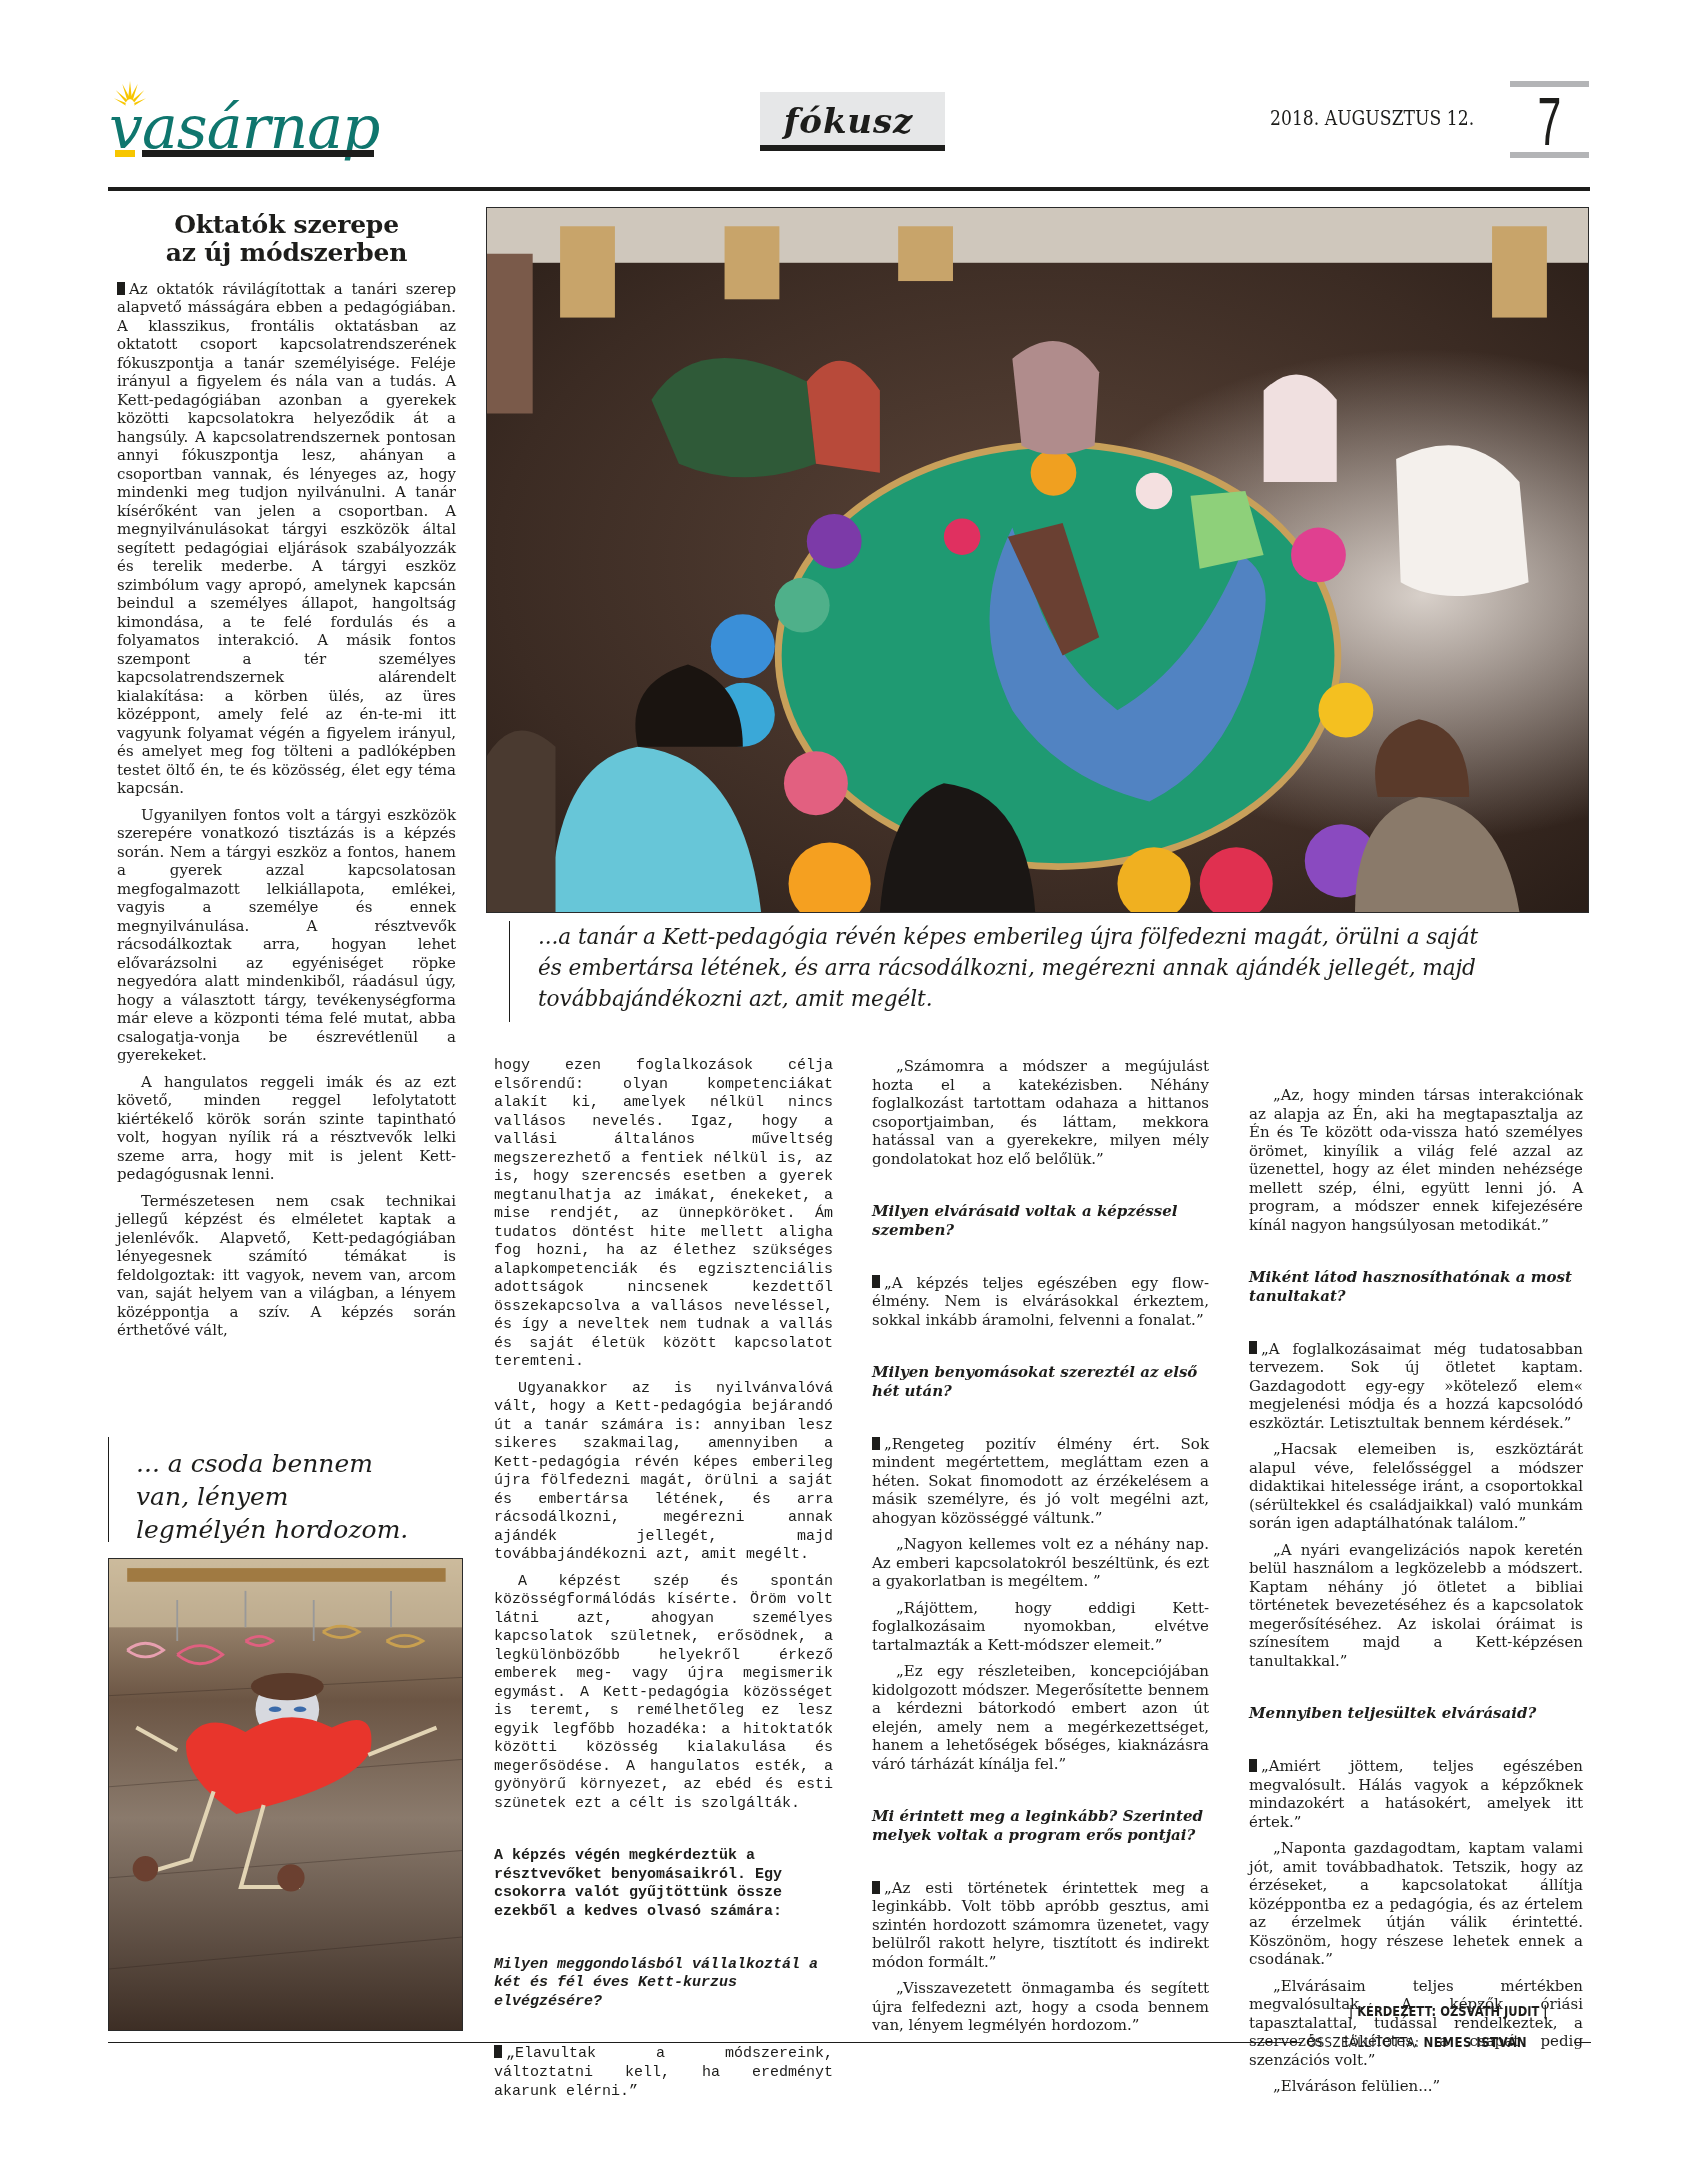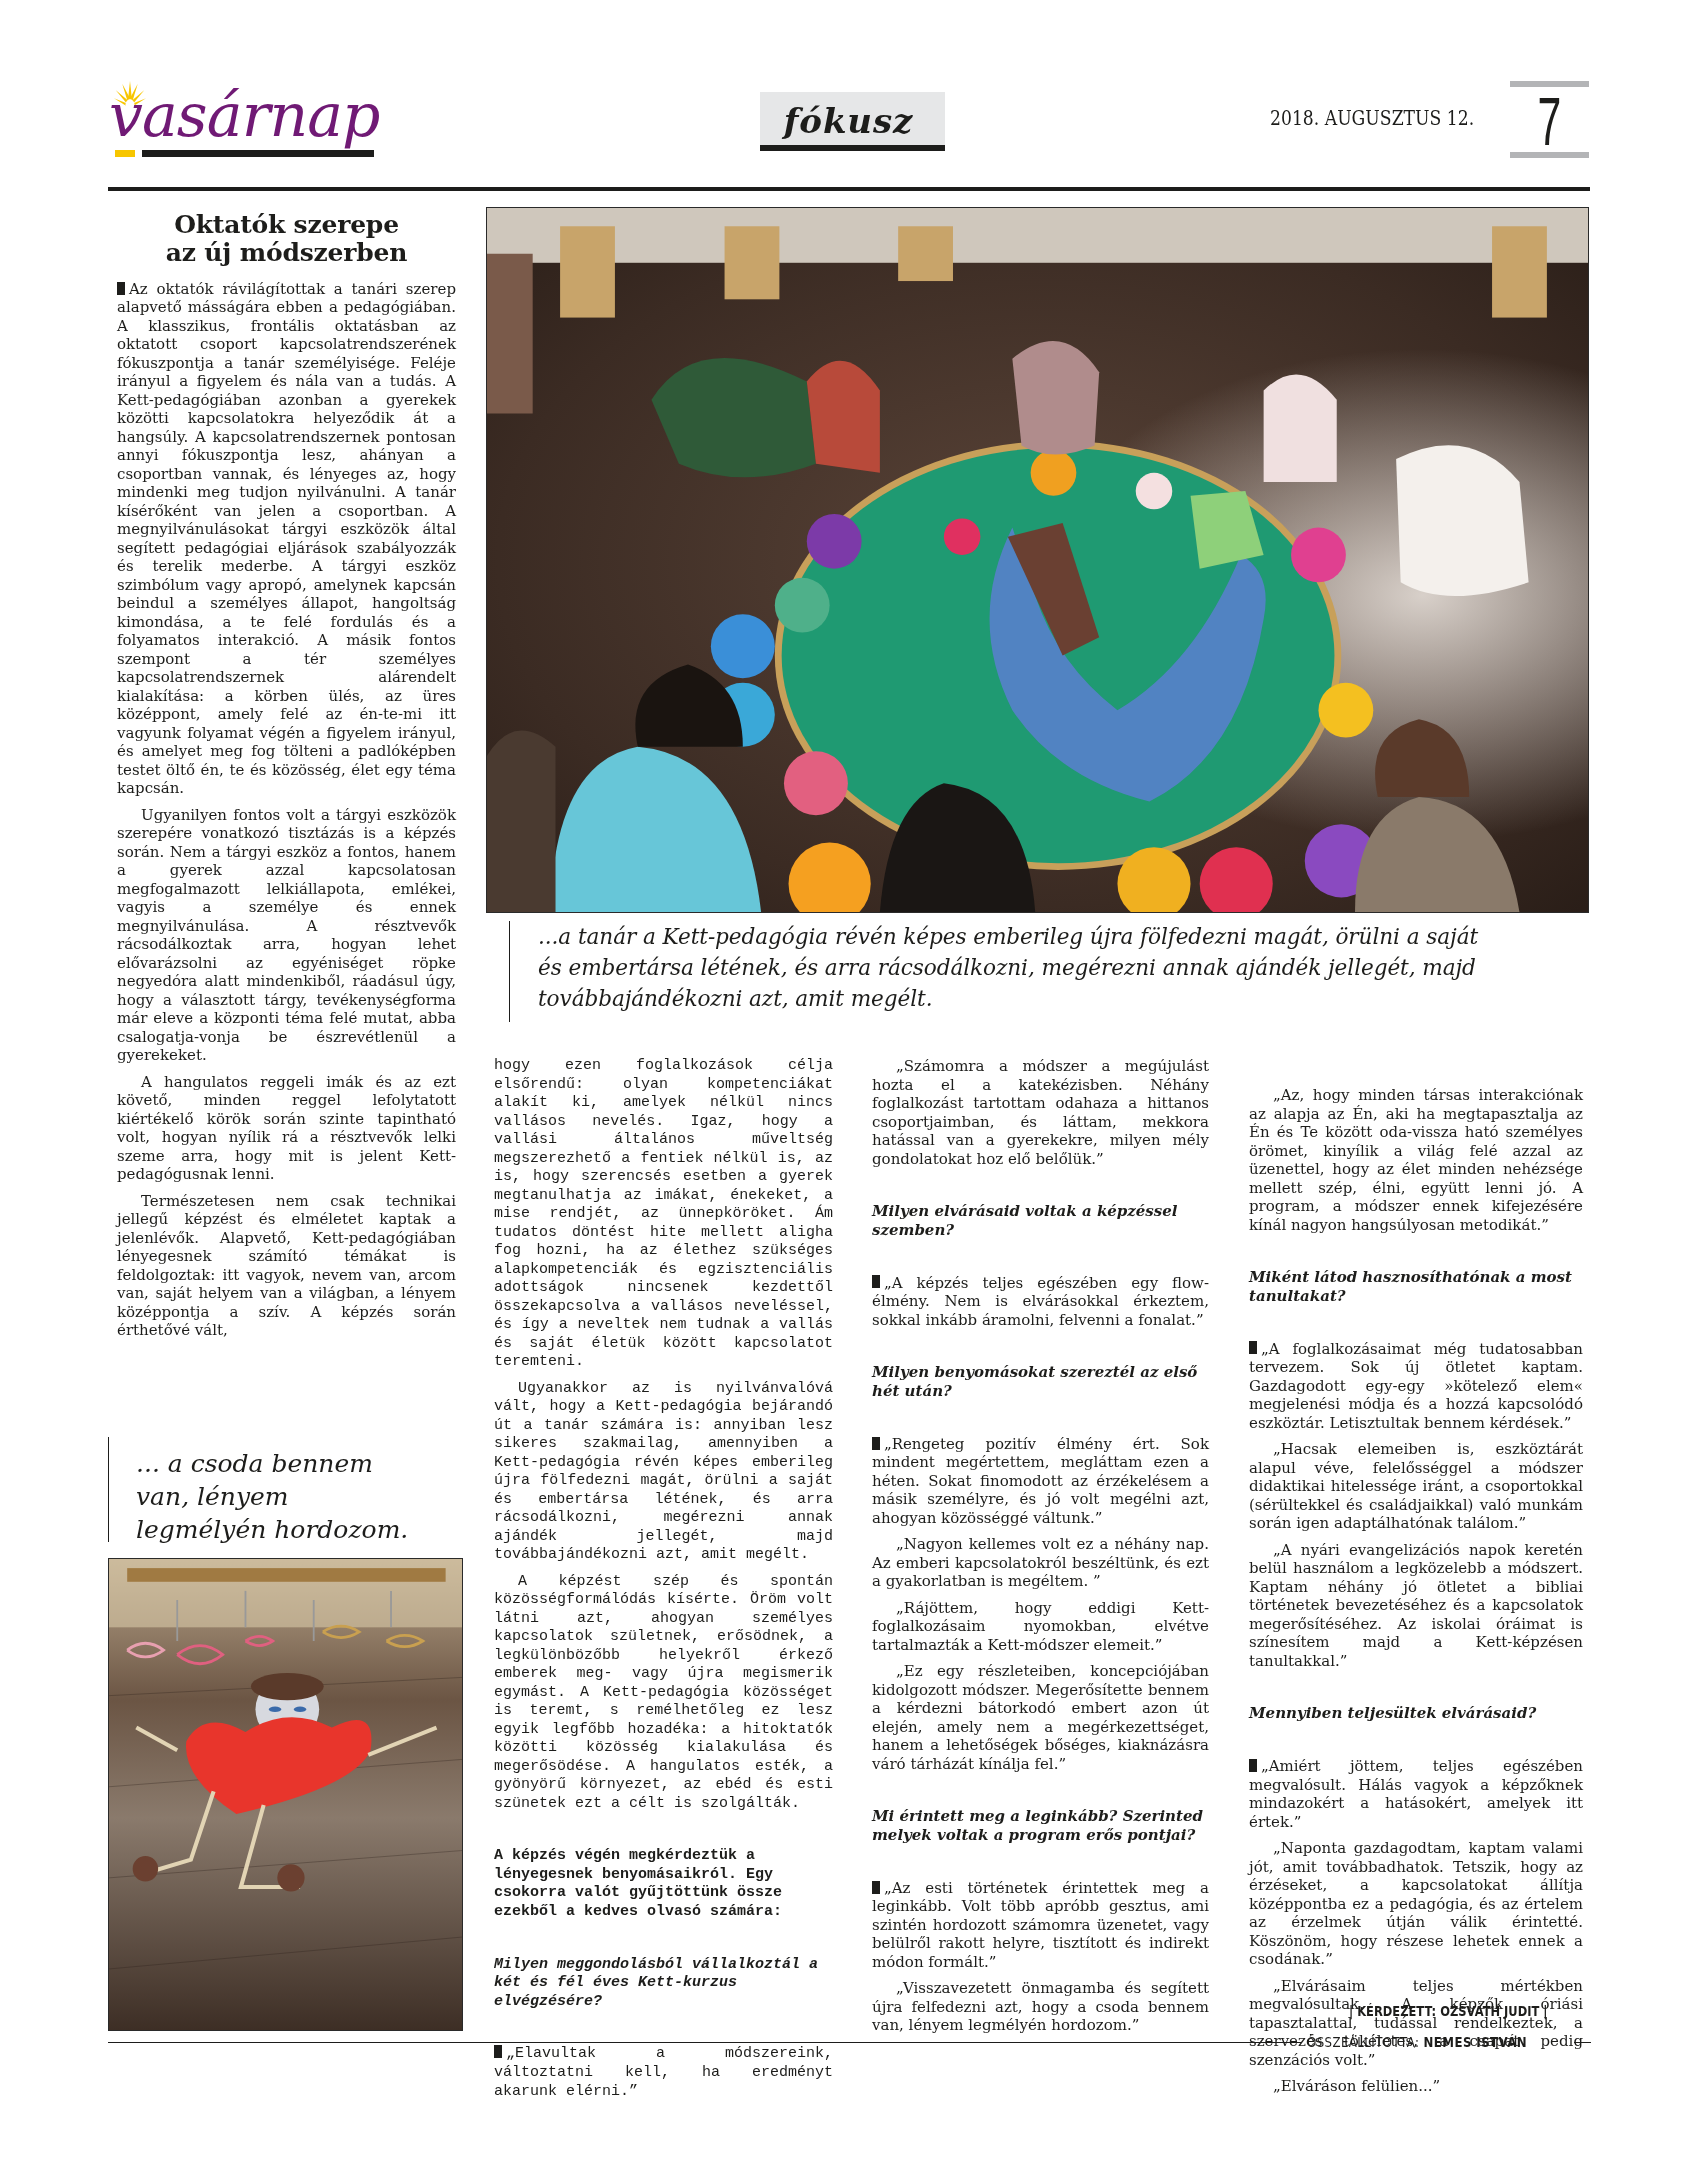--- a/index.html
+++ b/index.html
@@ -3,21 +3,21 @@
 <meta charset="utf-8">
 <style>
   * { box-sizing: border-box; margin: 0; padding: 0; }
   html, body { width: 1702px; height: 2161px; background: #ffffff; }
   body { position: relative; font-family: "DejaVu Serif", serif; color: #1d1d1b; overflow: hidden; }
 
   
   .masthead { position: absolute; left: 0; top: 0; width: 1702px; height: 192px; }
   .logo { position: absolute; left: 109px; top: 81px; width: 275px; height: 78px; }
   .logo-sun { position: absolute; left: 4.6px; top: 0px; width: 32px; height: 32px; }
-  .logo-text { position: absolute; left: 0; top: 4px; font-family: "DejaVu Serif", serif; font-style: italic; font-size: 60px; letter-spacing: -0.9px; color: #701a75; line-height: 1; }
+  .logo-text { position: absolute; left: 0; top: 16px; font-family: "DejaVu Serif", serif; font-style: italic; font-size: 60px; letter-spacing: -0.9px; color: #0f766e; line-height: 1; }
   .logo-bar-yellow { position: absolute; left: 5.5px; top: 69px; width: 20px; height: 7.3px; background: #f7c600; }
   .logo-bar-black { position: absolute; left: 33px; top: 69px; width: 232px; height: 7.3px; background: #1d1d1b; }
 
   .section-tag { position: absolute; left: 760px; top: 92px; width: 185px; height: 59px; background: #e6e7e8; border-bottom: 6.4px solid #1d1d1b; }
   .section-tag span { position: absolute; left: 0; right: 8px; top: 9.2px; text-align: center; font-family: "DejaVu Serif", serif; font-style: italic; font-weight: bold; font-size: 34px; letter-spacing: 0.9px; }
 
   .date { position: absolute; left: 1270px; top: 106px; font-family: "DejaVu Serif", serif; font-size: 20px; letter-spacing: 0px; transform: scaleX(0.86); transform-origin: left center; }
   .page-num-box { position: absolute; left: 1510px; top: 81px; width: 79px; height: 78px; }
   .page-num-box .rule-top, .page-num-box .rule-bottom { position: absolute; left: 0; width: 79px; height: 6.4px; background: #b3b4b6; }
   .page-num-box .rule-top { top: 0; }
@@ -227,21 +227,21 @@
   <p>...a tanár a Kett-pedagógia révén képes emberileg újra fölfedezni magát, örülni a saját</p>
   <p>és embertársa létének, és arra rácsodálkozni, megérezni annak ajándék jellegét, majd</p>
   <p>továbbajándékozni azt, amit megélt.</p>
 </aside>
 
 <section class="col col2">
   <p>hogy ezen foglalkozások célja elsőrendű: olyan kompetenciákat alakít ki, amelyek nélkül nincs vallásos nevelés. Igaz, hogy a vallási általános műveltség megszerezhető a fentiek nélkül is, az is, hogy szerencsés esetben a gyerek megtanulhatja az imákat, énekeket, a mise rendjét, az ünnepköröket. Ám tudatos döntést hite mellett aligha fog hozni, ha az élethez szükséges alapkompetenciák és egzisztenciális adottságok nincsenek kezdettől összekapcsolva a vallásos neveléssel, és így a neveltek nem tudnak a vallás és saját életük között kapcsolatot teremteni.</p>
   <p class="indent">Ugyanakkor az is nyilvánvalóvá vált, hogy a Kett-pedagógia bejárandó út a tanár számára is: annyiban lesz sikeres szakmailag, amennyiben a Kett-pedagógia révén képes emberileg újra fölfedezni magát, örülni a saját és embertársa létének, és arra rácsodálkozni, megérezni annak ajándék jellegét, majd továbbajándékozni azt, amit megélt.</p>
   <p class="indent">A képzést szép és spontán közösségformálódás kísérte. Öröm volt látni azt, ahogyan személyes kapcsolatok születnek, erősödnek, a legkülönbözőbb helyekről érkező emberek meg- vagy újra megismerik egymást. A Kett-pedagógia közösséget is teremt, s remélhetőleg ez lesz egyik legfőbb hozadéka: a hitoktatók közötti közösség kialakulása és megerősödése. A hangulatos esték, a gyönyörű környezet, az ebéd és esti szünetek ezt a célt is szolgálták.</p>
   <div class="gap"></div>
-  <p class="lead">A képzés végén megkérdeztük a lényegesnek benyomásaikról. Egy csokorra valót gyűjtöttünk össze ezekből a kedves olvasó számára:</p>
+  <p class="lead">A képzés végén megkérdeztük a résztvevőket benyomásaikról. Egy csokorra valót gyűjtöttünk össze ezekből a kedves olvasó számára:</p>
   <div class="gap"></div>
   <p class="q">Milyen meggondolásból vállalkoztál a két és fél éves Kett-kurzus elvégzésére?</p>
   <div class="gap"></div>
   <p><span class="square"></span><span>„Elavultak a módszereink, változtatni kell, ha eredményt akarunk elérni.”</span></p>
 </section>
 
 <section class="col col3">
   <p class="indent">„Számomra a módszer a megújulást hozta el a katekézisben. Néhány foglalkozást tartottam odahaza a hittanos csoportjaimban, és láttam, mekkora hatással van a gyerekekre, milyen mély gondolatokat hoz elő belőlük.”</p>
   <div class="gap"></div>
   <p class="q">Milyen elvárásaid voltak a képzéssel szemben?</p>

